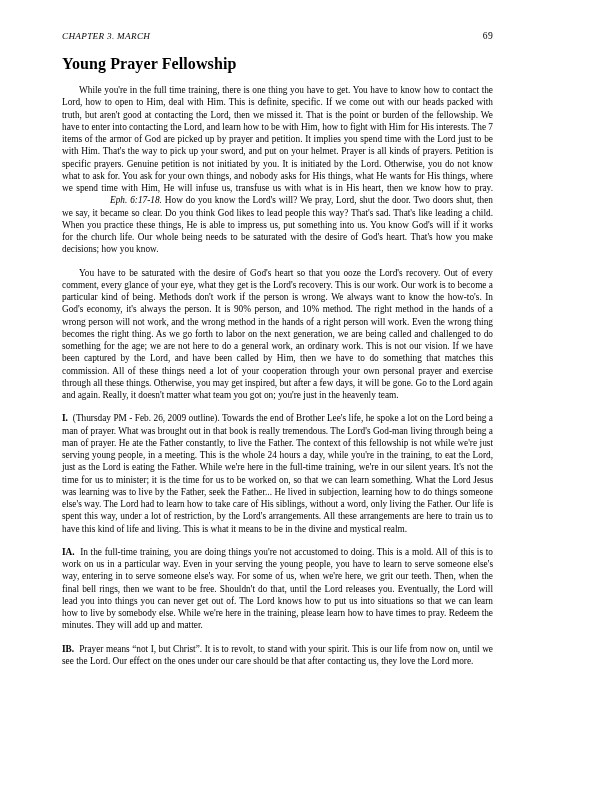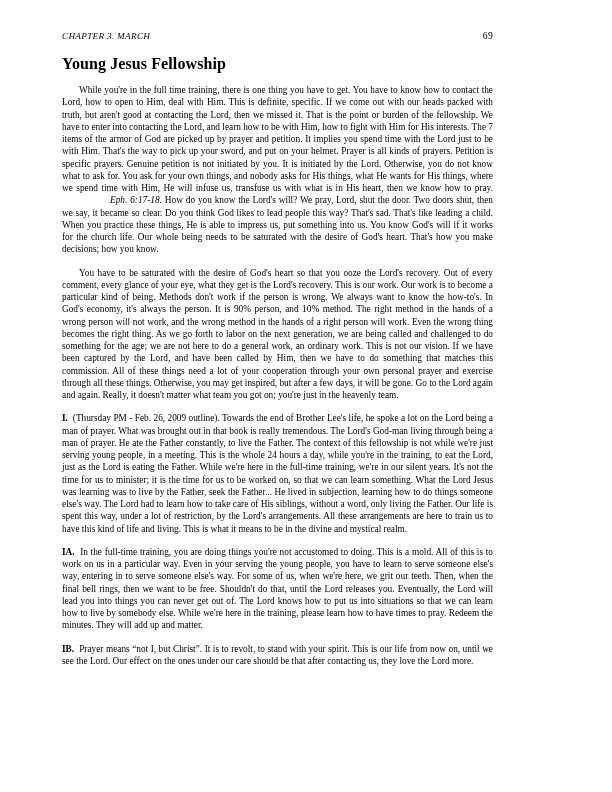--- a/index.html
+++ b/index.html
@@ -72,21 +72,21 @@
 </head>
 <body>
 
 <div class="page">
 
   <div class="runhead">
     <span class="chap">CHAPTER 3. MARCH</span>
     <span class="pageno">69</span>
   </div>
 
-  <h1 class="title">Young Jesus Fellowship</h1>
+  <h1 class="title">Young Prayer Fellowship</h1>
 
   <p class="para"><span>While you're in the full time training, there is one thing you have to get. You have to know how to contact the Lord, how to open to Him, deal with Him. This is definite, specific. If we come out with our heads packed with truth, but aren't good at contacting the Lord, then we missed it. That is the point or burden of the fellowship. We have to enter into contacting the Lord, and learn how to be with Him, how to fight with Him for His interests. The 7 items of the armor of God are picked up by prayer and petition. It implies you spend time with the Lord just to be with Him. That's the way to pick up your sword, and put on your helmet. Prayer is all kinds of prayers. Petition is specific prayers. Genuine petition is not initiated by you. It is initiated by the Lord. Otherwise, you do not know what to ask for. You ask for your own things, and nobody asks for His things, what He wants for His things, where we spend time with Him, He will infuse us, transfuse us with what is in His heart, then we know how to pray. </span><span class="italic">Eph. 6:17-18.</span><span> How do you know the Lord's will? We pray, Lord, shut the door. Two doors shut, then we say, it became so clear. Do you think God likes to lead people this way? That's sad. That's like leading a child. When you practice these things, He is able to impress us, put something into us. You know God's will if it works for the church life. Our whole being needs to be saturated with the desire of God's heart. That's how you make decisions; how you know.</span></p>
 
   <p class="para"><span>You have to be saturated with the desire of God's heart so that you ooze the Lord's recovery. Out of every comment, every glance of your eye, what they get is the Lord's recovery. This is our work. Our work is to become a particular kind of being. Methods don't work if the person is wrong. We always want to know the how-to's. In God's economy, it's always the person. It is 90% person, and 10% method. The right method in the hands of a wrong person will not work, and the wrong method in the hands of a right person will work. Even the wrong thing becomes the right thing. As we go forth to labor on the next generation, we are being called and challenged to do something for the age; we are not here to do a general work, an ordinary work. This is not our vision. If we have been captured by the Lord, and have been called by Him, then we have to do something that matches this commission. All of these things need a lot of your cooperation through your own personal prayer and exercise through all these things. Otherwise, you may get inspired, but after a few days, it will be gone. Go to the Lord again and again. Really, it doesn't matter what team you got on; you're just in the heavenly team.</span></p>
 
   <p class="para noindent"><span class="lead">I.</span>&nbsp;&nbsp;<span>(Thursday PM - Feb. 26, 2009 outline). Towards the end of Brother Lee's life, he spoke a lot on the Lord being a man of prayer. What was brought out in that book is really tremendous. The Lord's God-man living through being a man of prayer. He ate the Father constantly, to live the Father. The context of this fellowship is not while we're just serving young people, in a meeting. This is the whole 24 hours a day, while you're in the training, to eat the Lord, just as the Lord is eating the Father. While we're here in the full-time training, we're in our silent years. It's not the time for us to minister; it is the time for us to be worked on, so that we can learn something. What the Lord Jesus was learning was to live by the Father, seek the Father... He lived in subjection, learning how to do things someone else's way. The Lord had to learn how to take care of His siblings, without a word, only living the Father. Our life is spent this way, under a lot of restriction, by the Lord's arrangements. All these arrangements are here to train us to have this kind of life and living. This is what it means to be in the divine and mystical realm.</span></p>
 
   <p class="para noindent"><span class="lead">IA.</span>&nbsp;&nbsp;<span>In the full-time training, you are doing things you're not accustomed to doing. This is a mold. All of this is to work on us in a particular way. Even in your serving the young people, you have to learn to serve someone else's way, entering in to serve someone else's way. For some of us, when we're here, we grit our teeth. Then, when the final bell rings, then we want to be free. Shouldn't do that, until the Lord releases you. Eventually, the Lord will lead you into things you can never get out of. The Lord knows how to put us into situations so that we can learn how to live by somebody else. While we're here in the training, please learn how to have times to pray. Redeem the minutes. They will add up and matter.</span></p>
 
   <p class="para noindent"><span class="lead">IB.</span>&nbsp;&nbsp;<span>Prayer means “not I, but Christ”. It is to revolt, to stand with your spirit. This is our life from now on, until we see the Lord. Our effect on the ones under our care should be that after contacting us, they love the Lord more.</span></p>

